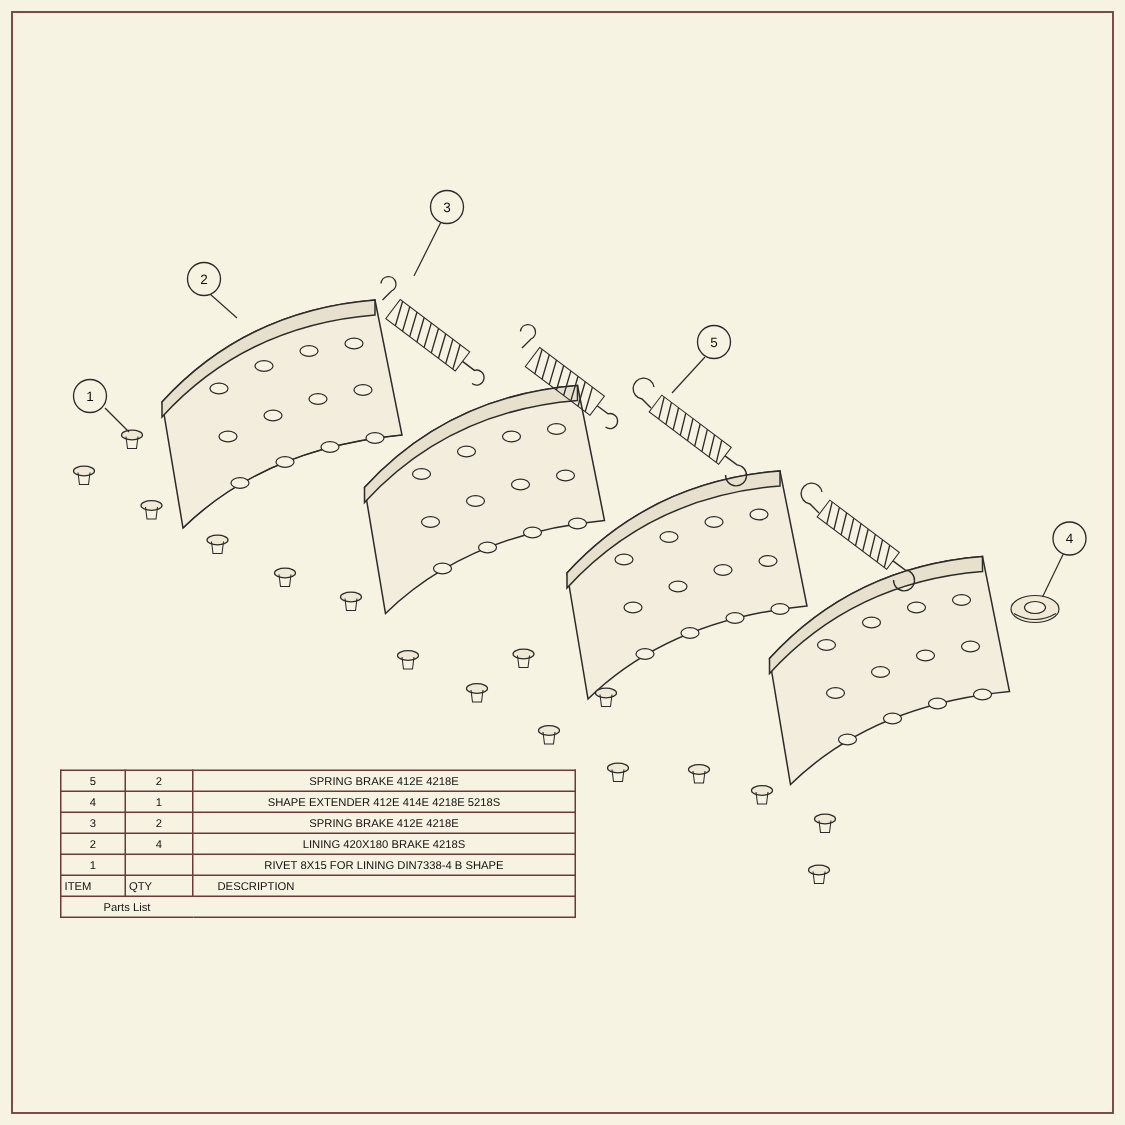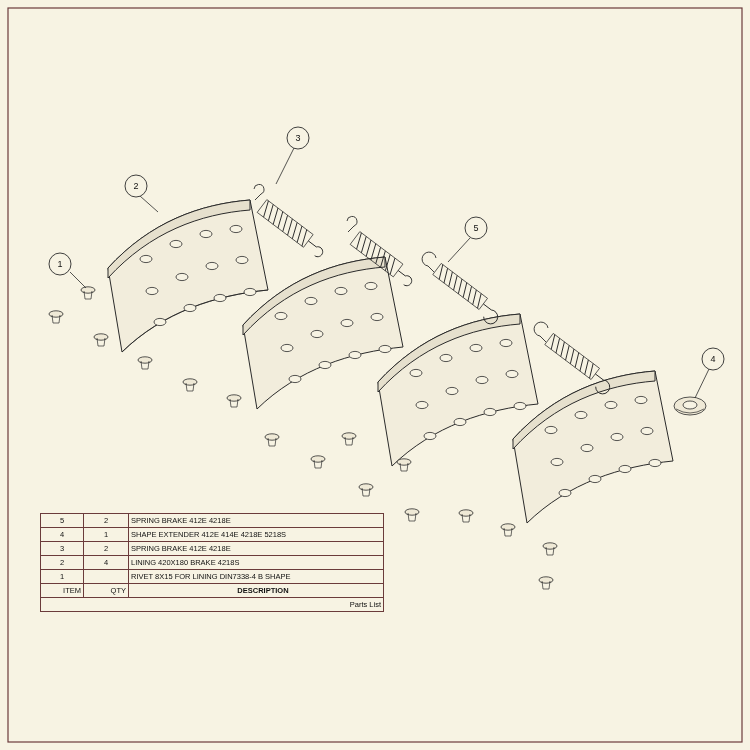--- a/index.html
+++ b/index.html
@@ -33,24 +33,24 @@
     color: #111111;
   }
   .parts-list td {
     border: 1px solid #6b3b3b;
     padding: 1px 2px;
     height: 11px;
     line-height: 11px;
   }
   .col-item { width: 38px; text-align: center; }
   .col-qty  { width: 40px; text-align: center; }
-  .col-desc { text-align: left; padding-left: 6px; }
-  .hdr td { font-weight: normal; text-align: right; }
-  .hdr .col-desc { text-align: center; padding-left: 16px; font-weight: bold; }
-  .title-row td { text-align: right; padding-left: 28px; }
+  .col-desc { text-align: center; padding-left: 6px; }
+  .hdr td { font-weight: normal; text-align: left; }
+  .hdr .col-desc { padding-left: 16px; }
+  .title-row td { text-align: left; padding-left: 28px; }
   .balloon-label {
     position: absolute;
     font-size: 9px;
     color: #111111;
     text-align: center;
     width: 20px;
     line-height: 20px;
     pointer-events: none;
   }
 </style>

